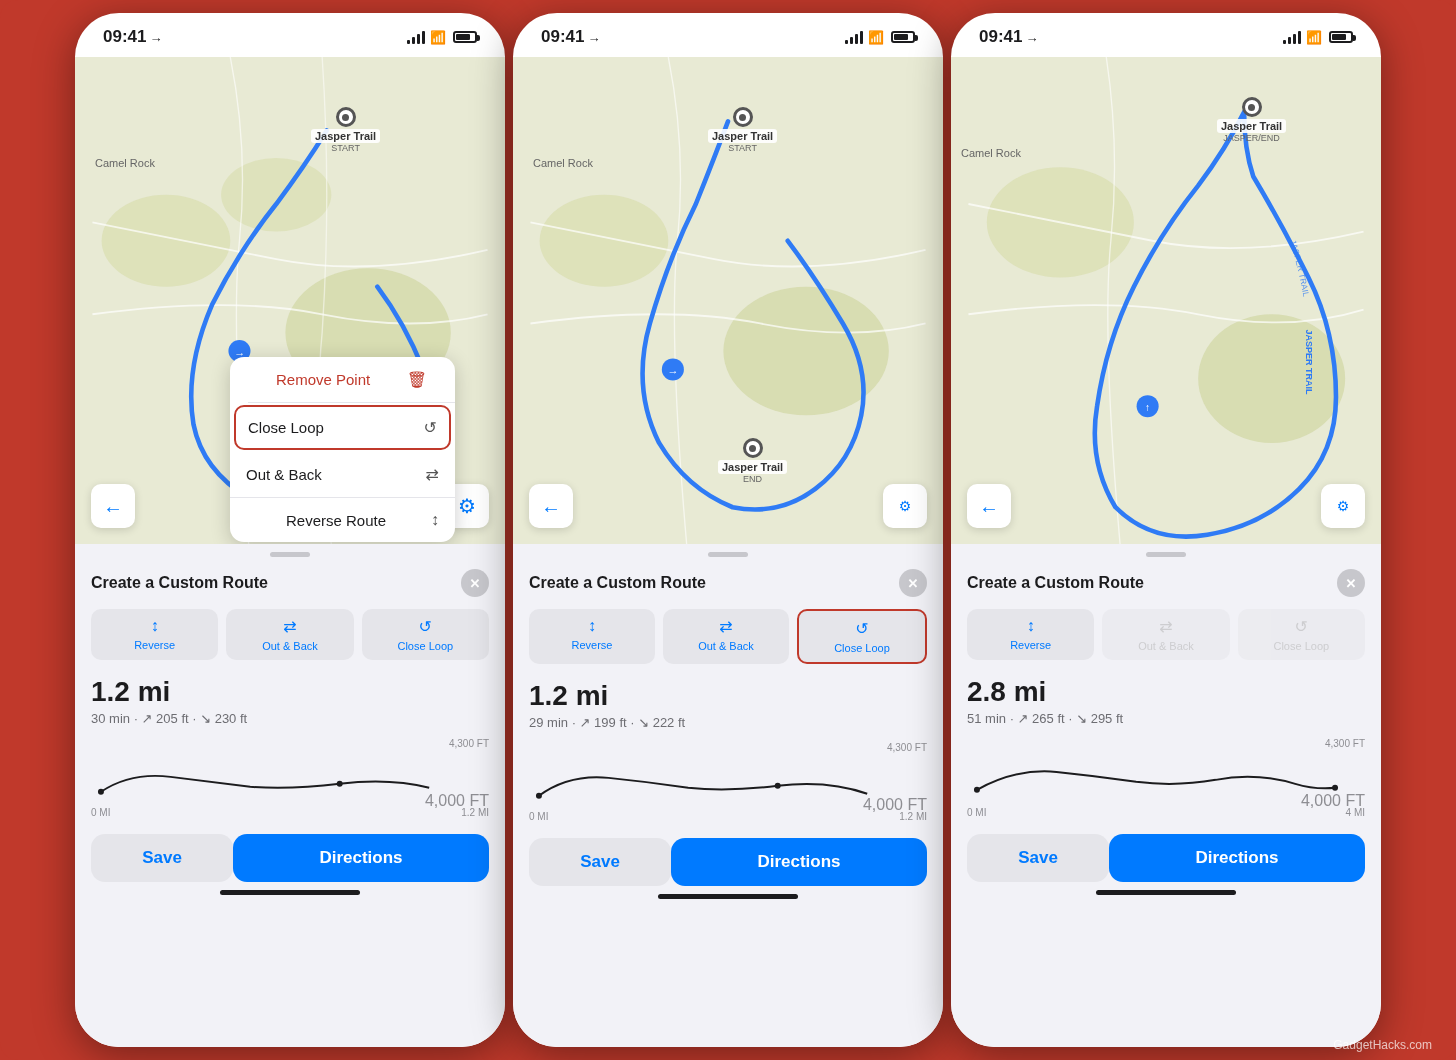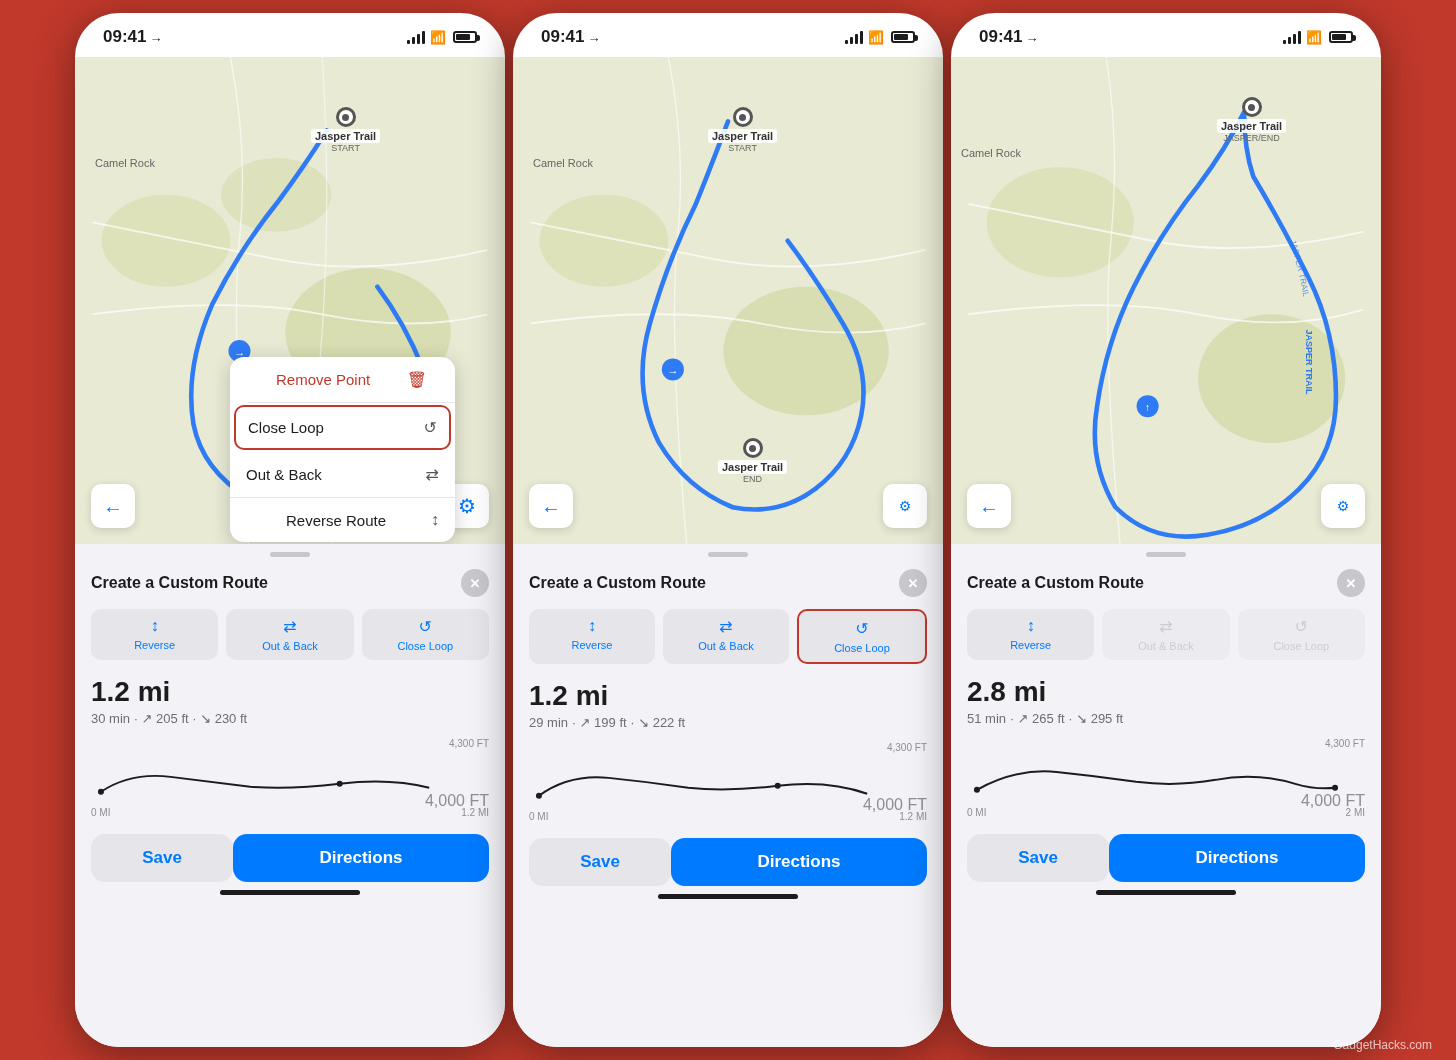--- a/index.html
+++ b/index.html
@@ -569,21 +569,21 @@
           <span class="action-icon" style="color:#aaa;">↺</span>
           <span class="action-label" style="color:#aaa;">Close Loop</span>
         </div>
       </div>
       <div class="stats-distance">2.8 mi</div>
       <div class="stats-details">51 min · ↗ 265 ft · ↘ 295 ft</div>
       <div class="elevation-chart">
         <span class="chart-label-right">4,300 FT</span>
         <span class="chart-label-right-bottom">4,000 FT</span>
         <span class="chart-label-left-bottom">0 MI</span>
-        <span class="chart-label-right-x">2 MI</span>
+        <span class="chart-label-right-x">4 MI</span>
         <svg class="elevation-svg" viewBox="0 0 380 50" xmlns="http://www.w3.org/2000/svg">
           <path d="M10,38 Q50,16 90,20 Q130,24 170,30 Q210,35 250,28 Q290,20 330,32 Q350,38 370,36" stroke="#1c1c1e" stroke-width="2" fill="none"></path>
           <circle cx="10" cy="38" r="3" fill="#1c1c1e"></circle>
           <circle cx="370" cy="36" r="3" fill="#1c1c1e"></circle>
         </svg>
       </div>
       <div class="bottom-btns">
         <div class="save-btn">Save</div>
         <div class="directions-btn">Directions</div>
       </div>

